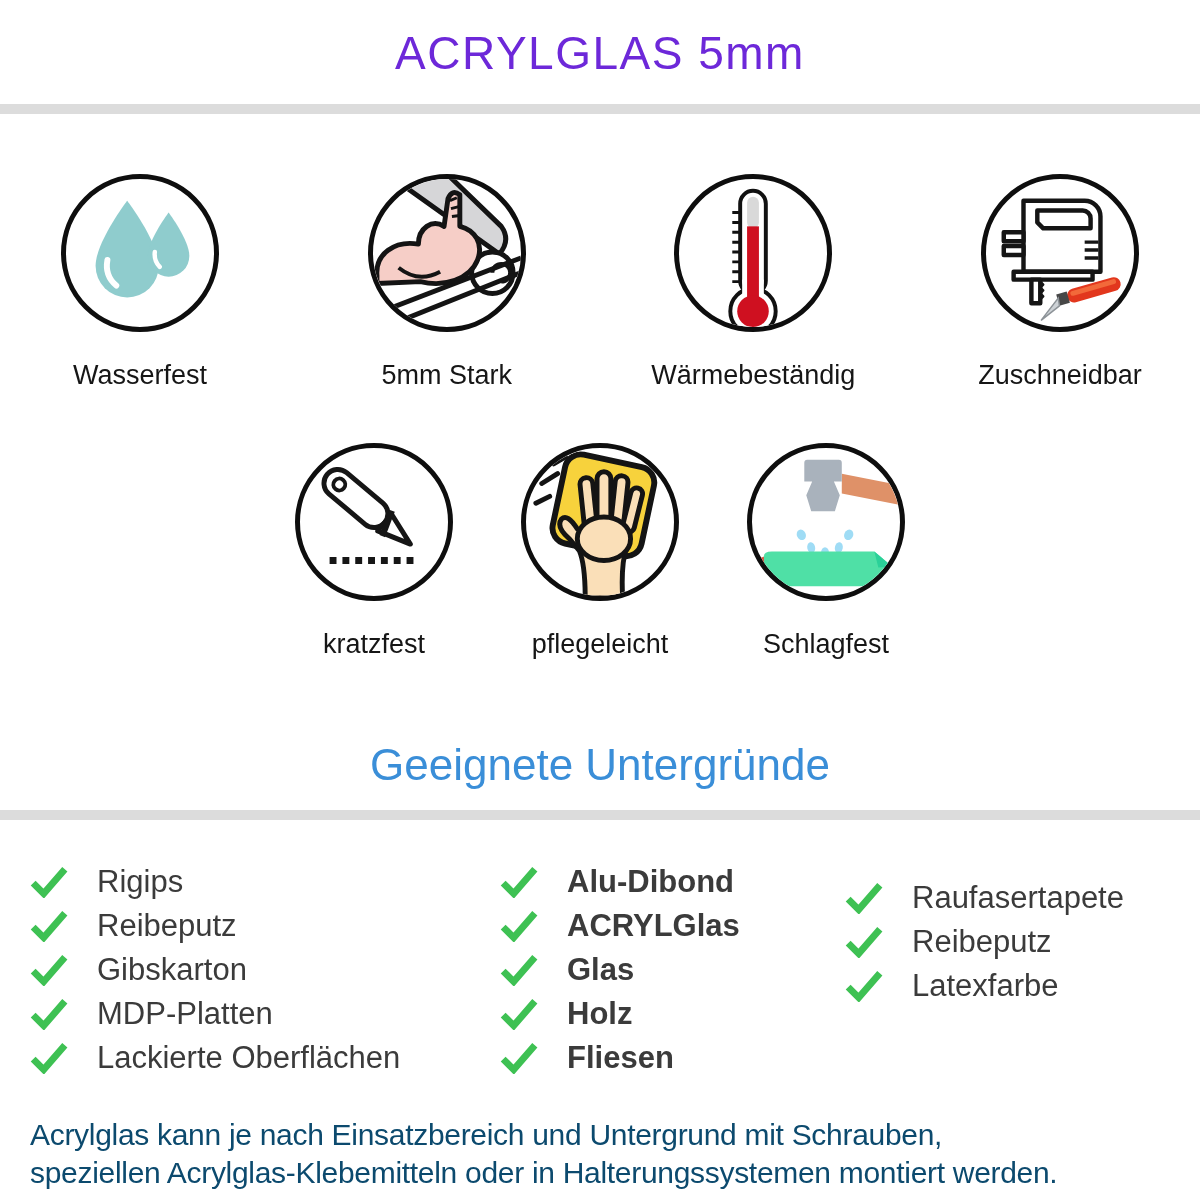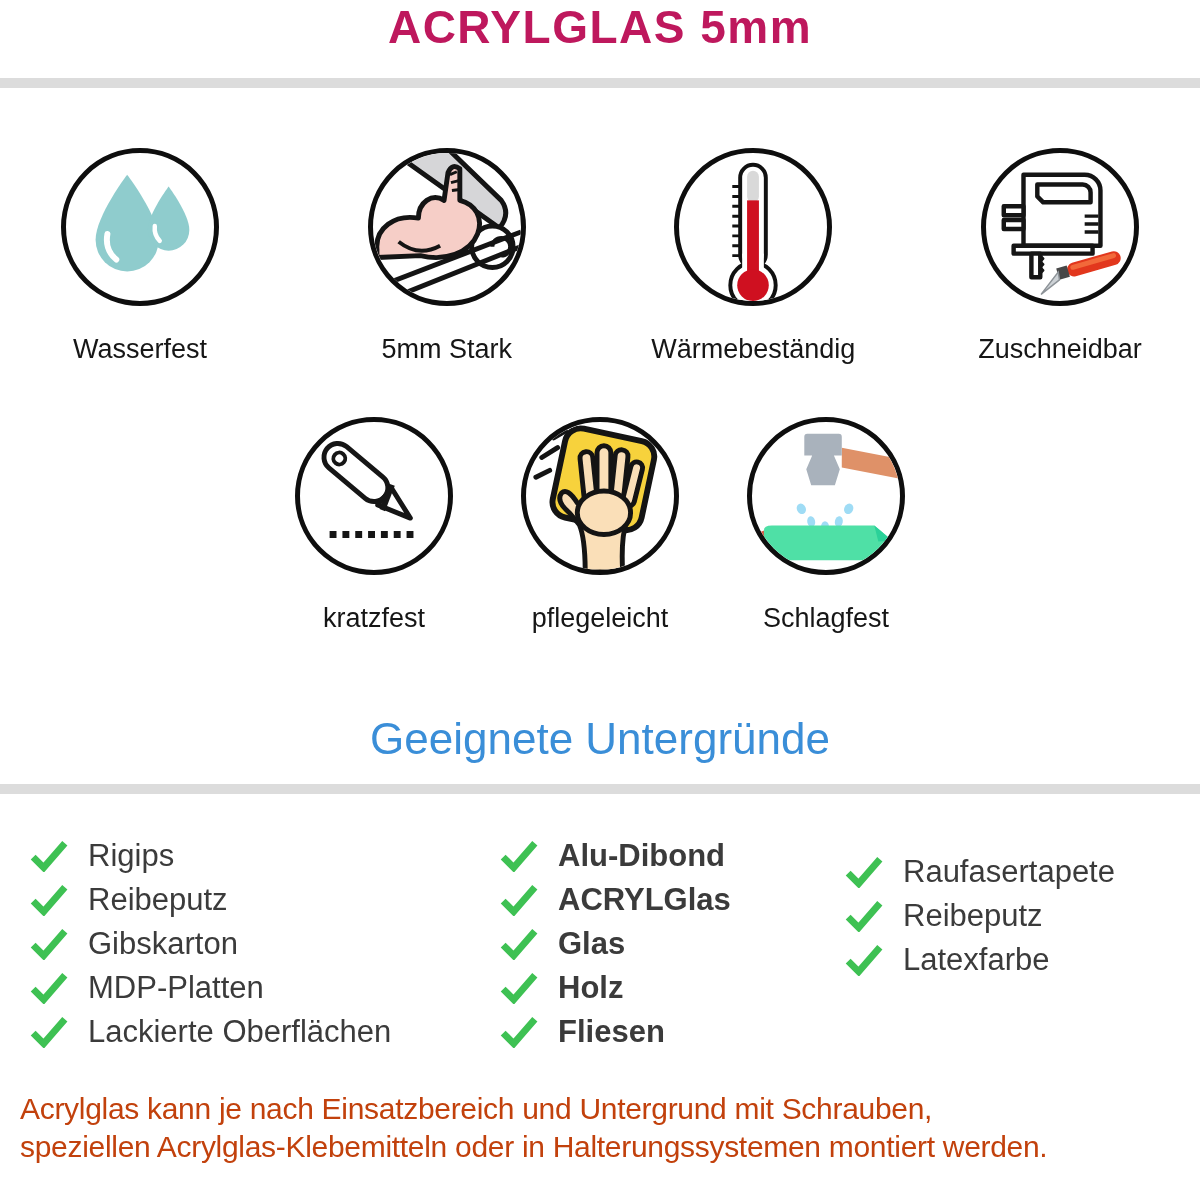--- a/index.html
+++ b/index.html
@@ -1,46 +1,46 @@
 <!DOCTYPE html>
 <html><head>
 <meta charset="utf-8">
 <style>
   html,body{margin:0;padding:0;}
   body{
     width:1200px;height:1200px;background:#ffffff;position:relative;overflow:hidden;
     font-family:"Liberation Sans", sans-serif;
   }
   .title{
-    text-align:center;font-size:46px;letter-spacing:1.5px;
-    color:#be185d;font-weight:700;
+    text-align:center;padding-top:26px;font-size:46px;letter-spacing:1.5px;
+    color:#6d28d9;font-weight:400;
   }
   .divider{height:10px;background:#dcdcdc;width:100%;}
   .divider.top{margin-top:24px;}
   .divider.mid{margin-top:20px;}
   .feature-row1{display:flex;justify-content:space-between;padding:0 20px;margin-top:60px;}
   .feature-row2{display:flex;justify-content:center;gap:66px;margin-top:52px;}
   .feature{display:flex;flex-direction:column;align-items:center;width:240px;}
   .feature-row2 .feature{width:160px;}
   .circle{
     width:148px;height:148px;border:5px solid #0e0e0e;border-radius:50%;
     background:#fff;overflow:hidden;display:flex;align-items:center;justify-content:center;
     flex:0 0 auto;
   }
   .feature-label{margin-top:28px;font-size:27px;color:#161616;white-space:nowrap;}
   .subheading{text-align:center;margin-top:80px;font-size:44px;color:#3a8ed8;font-weight:500;}
   .surfaces{display:flex;padding-left:30px;margin-top:40px;}
   .scol{display:flex;flex-direction:column;}
   .scol.c1{width:470px;}
   .scol.c2{width:345px;font-weight:bold;}
   .scol.c3{width:355px;margin-top:16px;}
-  .surface{display:flex;align-items:center;gap:20px;height:44px;}
+  .surface{display:flex;align-items:center;gap:29px;height:44px;}
   .surface-text{font-size:31px;color:#3b3b3b;white-space:nowrap;}
   .check{display:flex;align-items:center;flex:0 0 auto;}
-  .note{margin-top:36px;padding-left:20px;color:#c2410c;font-size:30px;line-height:38px;letter-spacing:-0.3px;}
+  .note{margin-top:36px;padding-left:30px;color:#0c4a6e;font-size:30px;line-height:38px;letter-spacing:-0.3px;}
   .note div{white-space:nowrap;}
 </style>
 </head>
 <body>
 
 <div class="title">ACRYLGLAS 5mm</div>
 <div class="divider top"></div>
 
 <div class="feature-row1">
 

